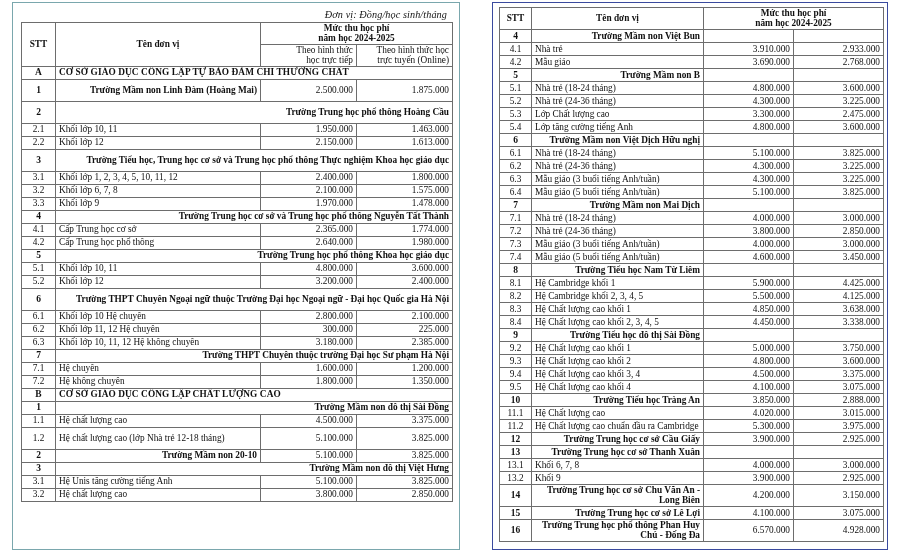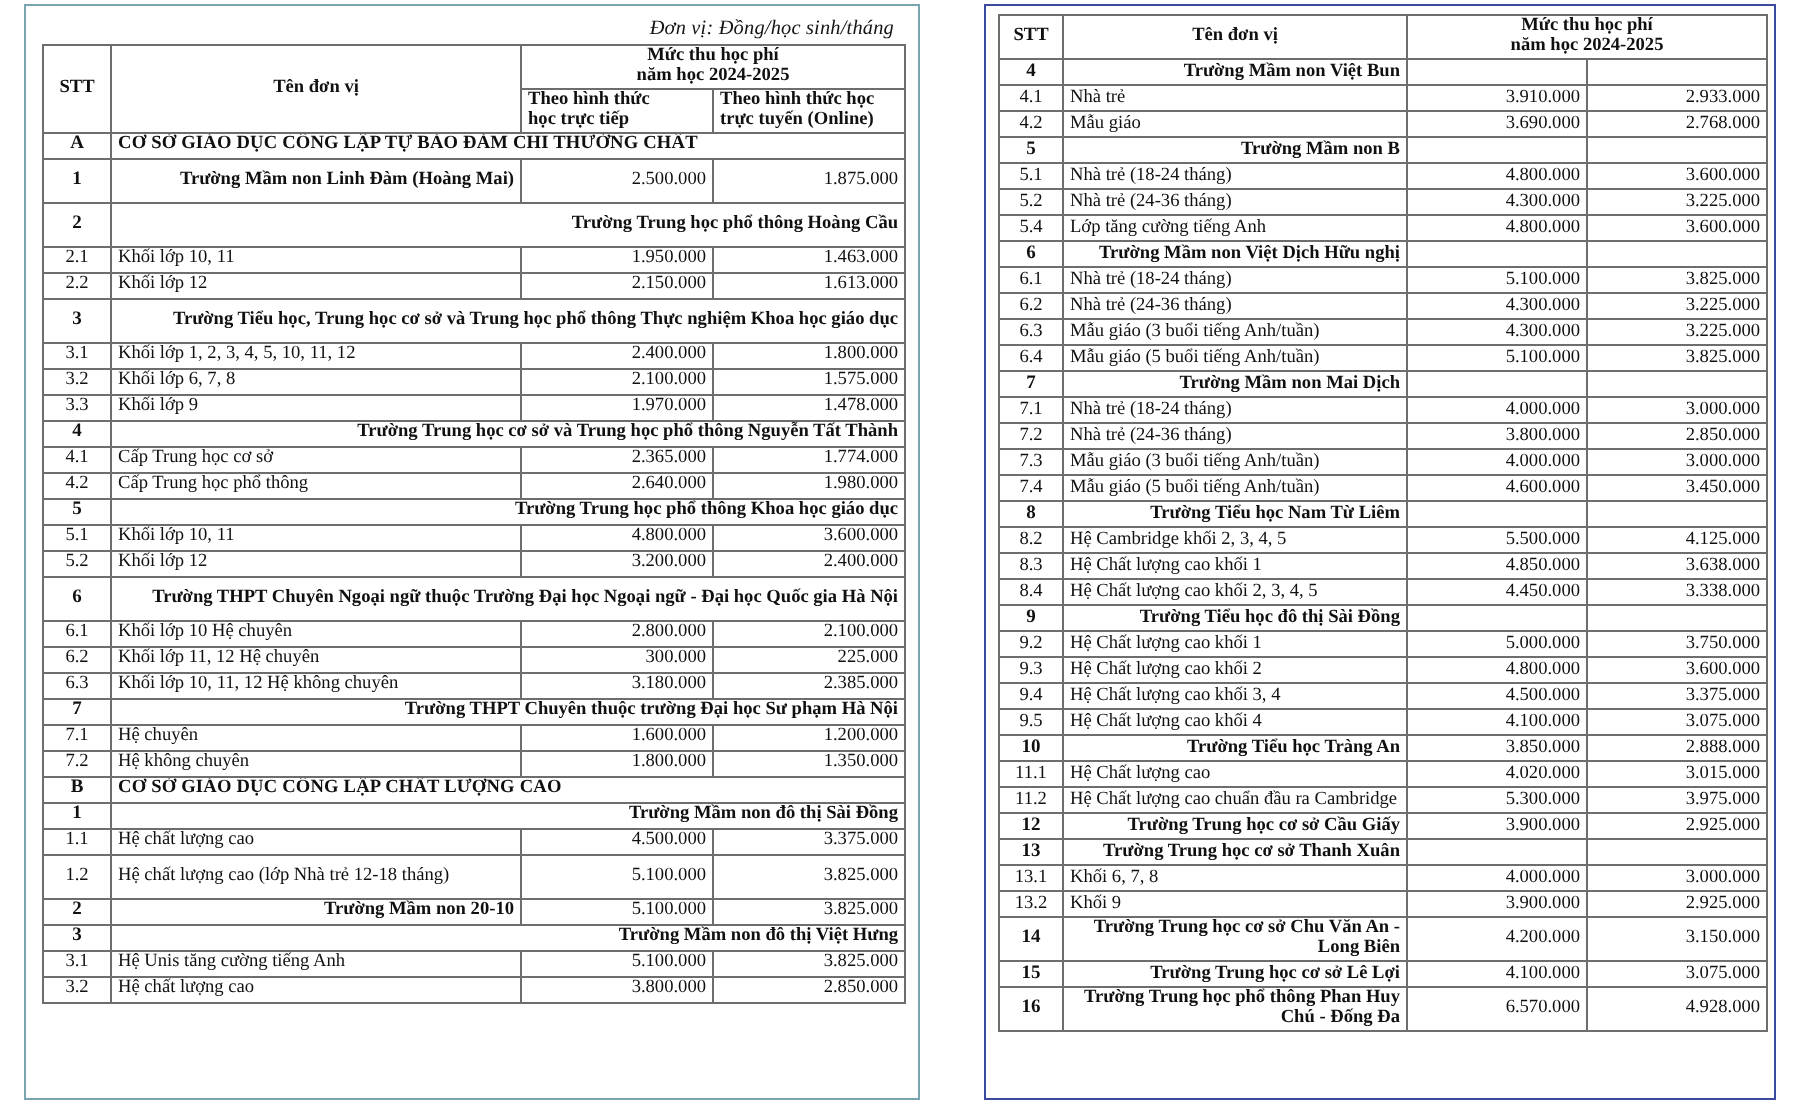--- a/index.html
+++ b/index.html
@@ -63,22 +63,22 @@
 
   
   .hd {
     text-align: center;
     font-weight: bold;
     font-size: 9.6px;
     line-height: 1.18;
     padding: 2px 2px;
   }
   .hd-sub {
-    text-align: left;
-    font-weight: bold;
+    text-align: right;
+    font-weight: normal;
     font-size: 9.5px;
     line-height: 1.15;
     padding: 2px 1px;
   }
 
   
   .cw-stt   { width: 34px;  text-align: center; }
   .cw-name  { width: 205px; text-align: left; }
   .cw-d     { width: 96px;  text-align: center; }
   .cw-o     { width: 96px;  text-align: center; }
@@ -352,20 +352,26 @@
             <td class="num">4.800.000</td>
             <td class="num">3.600.000</td>
           </tr>
           <tr class="r-norm">
             <td class="stt">5.2</td>
             <td class="nm">Nhà trẻ (24-36 tháng)</td>
             <td class="num">4.300.000</td>
             <td class="num">3.225.000</td>
           </tr>
           <tr class="r-norm">
+            <td class="stt">5.3</td>
+            <td class="nm">Lớp Chất lượng cao</td>
+            <td class="num">3.300.000</td>
+            <td class="num">2.475.000</td>
+          </tr>
+          <tr class="r-norm">
             <td class="stt">5.4</td>
             <td class="nm">Lớp tăng cường tiếng Anh</td>
             <td class="num">4.800.000</td>
             <td class="num">3.600.000</td>
           </tr>
           <tr class="r-norm">
             <td class="stt b">6</td>
             <td class="nm b">Trường Mầm non Việt Dịch Hữu nghị</td>
             <td class="num"></td>
             <td class="num"></td>
@@ -424,20 +430,26 @@
             <td class="num">4.600.000</td>
             <td class="num">3.450.000</td>
           </tr>
           <tr class="r-norm">
             <td class="stt b">8</td>
             <td class="nm b">Trường Tiểu học Nam Từ Liêm</td>
             <td class="num"></td>
             <td class="num"></td>
           </tr>
           <tr class="r-norm">
+            <td class="stt">8.1</td>
+            <td class="nm">Hệ Cambridge khối 1</td>
+            <td class="num">5.900.000</td>
+            <td class="num">4.425.000</td>
+          </tr>
+          <tr class="r-norm">
             <td class="stt">8.2</td>
             <td class="nm">Hệ Cambridge khối 2, 3, 4, 5</td>
             <td class="num">5.500.000</td>
             <td class="num">4.125.000</td>
           </tr>
           <tr class="r-norm">
             <td class="stt">8.3</td>
             <td class="nm">Hệ Chất lượng cao khối 1</td>
             <td class="num">4.850.000</td>
             <td class="num">3.638.000</td>

